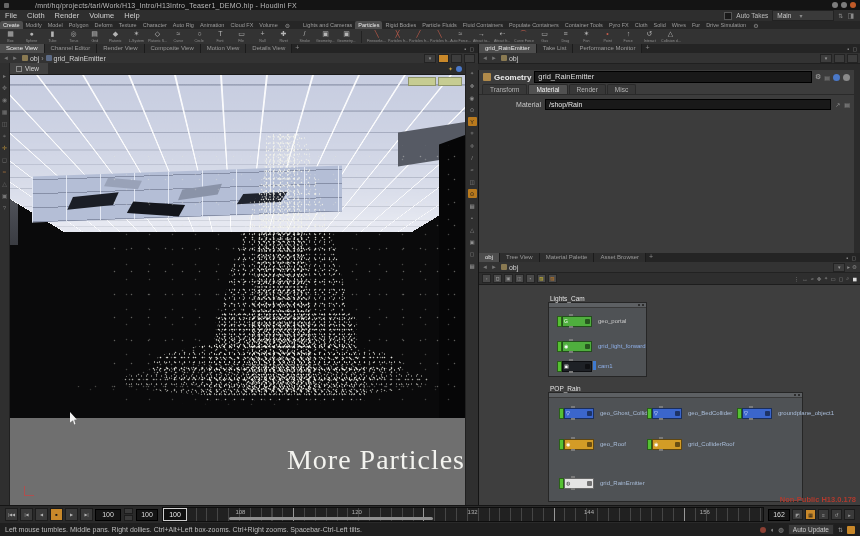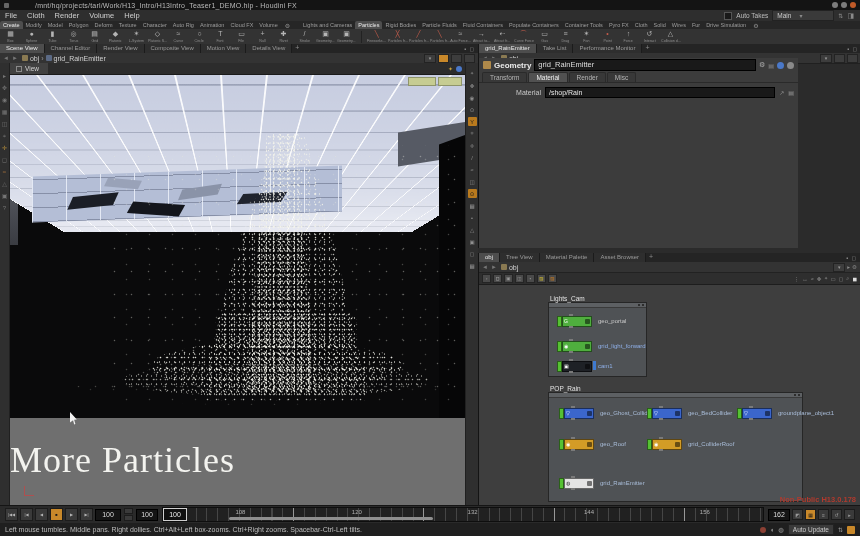--- a/index.html
+++ b/index.html
@@ -124,34 +124,34 @@
              clip-path:polygon(30% 0%,70% 0%,100% 100%,0% 100%);
              background-size:5px 7px,7px 4px,4px 6px,9px 5px;}
   .ambient{position:absolute;left:96px;top:70px;width:360px;height:262px;opacity:.55;}
   .bed{position:absolute;left:205px;top:238px;width:142px;height:36px;border-radius:8px;opacity:.95;
        background-color:rgba(30,30,28,.0);}
   .splash1{position:absolute;left:140px;top:266px;width:252px;height:50px;border-radius:50%;opacity:.95;}
   .splash2{position:absolute;left:112px;top:288px;width:306px;height:34px;border-radius:50%;opacity:.7;}
   .splash3{position:absolute;left:60px;top:300px;width:372px;height:30px;border-radius:50%;opacity:.38;}
 
   .caption-band{position:relative;height:88px;background:#6f6f6f;}
-  .caption{font-family:"Liberation Serif",serif;font-size:36px;color:#f3f3ef;text-align:left;line-height:84px;letter-spacing:1px;}
+  .caption{font-family:"Liberation Serif",serif;font-size:28px;color:#f3f3ef;text-align:right;line-height:84px;letter-spacing:1px;}
   .gizmo{position:absolute;left:14px;bottom:10px;width:9px;height:9px;border-left:1px solid #c04848;border-bottom:1px solid #c04848;opacity:.8;}
   .cursor{position:absolute;left:60px;top:-6px;width:9px;height:13px;background:#f2f2f2;
           clip-path:polygon(0 0,76% 58%,46% 60%,60% 92%,46% 97%,34% 64%,0 80%);
           filter:drop-shadow(0 0 1px #222);}
 
   
   .right-strip{left:465px;top:63px;width:13px;height:442px;background:#2f2f2f;border-left:1px solid #202020;
                display:flex;flex-direction:column;align-items:center;gap:3px;padding-top:6px;box-sizing:border-box;}
   .rs-ic{width:9px;height:9px;display:flex;align-items:center;justify-content:center;font-size:5.5px;color:#8f8f8f;flex:none;}
   .rs-ic.active{background:#b97a1e;color:#181818;border-radius:1px;}
 
   
-  .param-pane{left:478px;top:58px;width:320px;height:190px;background:#3c3c3c;border-left:1px solid #141414;box-sizing:border-box;}
+  .param-pane{left:478px;top:70px;width:376px;height:190px;background:#3c3c3c;border-left:1px solid #141414;box-sizing:border-box;}
   .pp-header{display:flex;align-items:center;gap:3px;padding:2px 4px;height:14px;box-sizing:border-box;}
   .pp-type-ic{width:8px;height:8px;background:#b08a4a;border-radius:1px;flex:none;}
   .pp-type{font-size:8px;font-weight:bold;color:#eaeaea;white-space:nowrap;}
   .pp-name{flex:1;background:#191919;border:1px solid #000;color:#ddd;font-size:7.5px;height:10px;line-height:10px;padding:0 3px;}
   .pp-hicons{display:flex;gap:3px;align-items:center;}
   .pp-gear{color:#aaa;font-size:7px;}
   .pp-stack{color:#8a8a8a;font-size:6px;}
   .circ{width:7px;height:7px;border-radius:50%;}
   .circ.blue{background:#4a78c8;}
   .circ.gray{background:#8a8a8a;}

